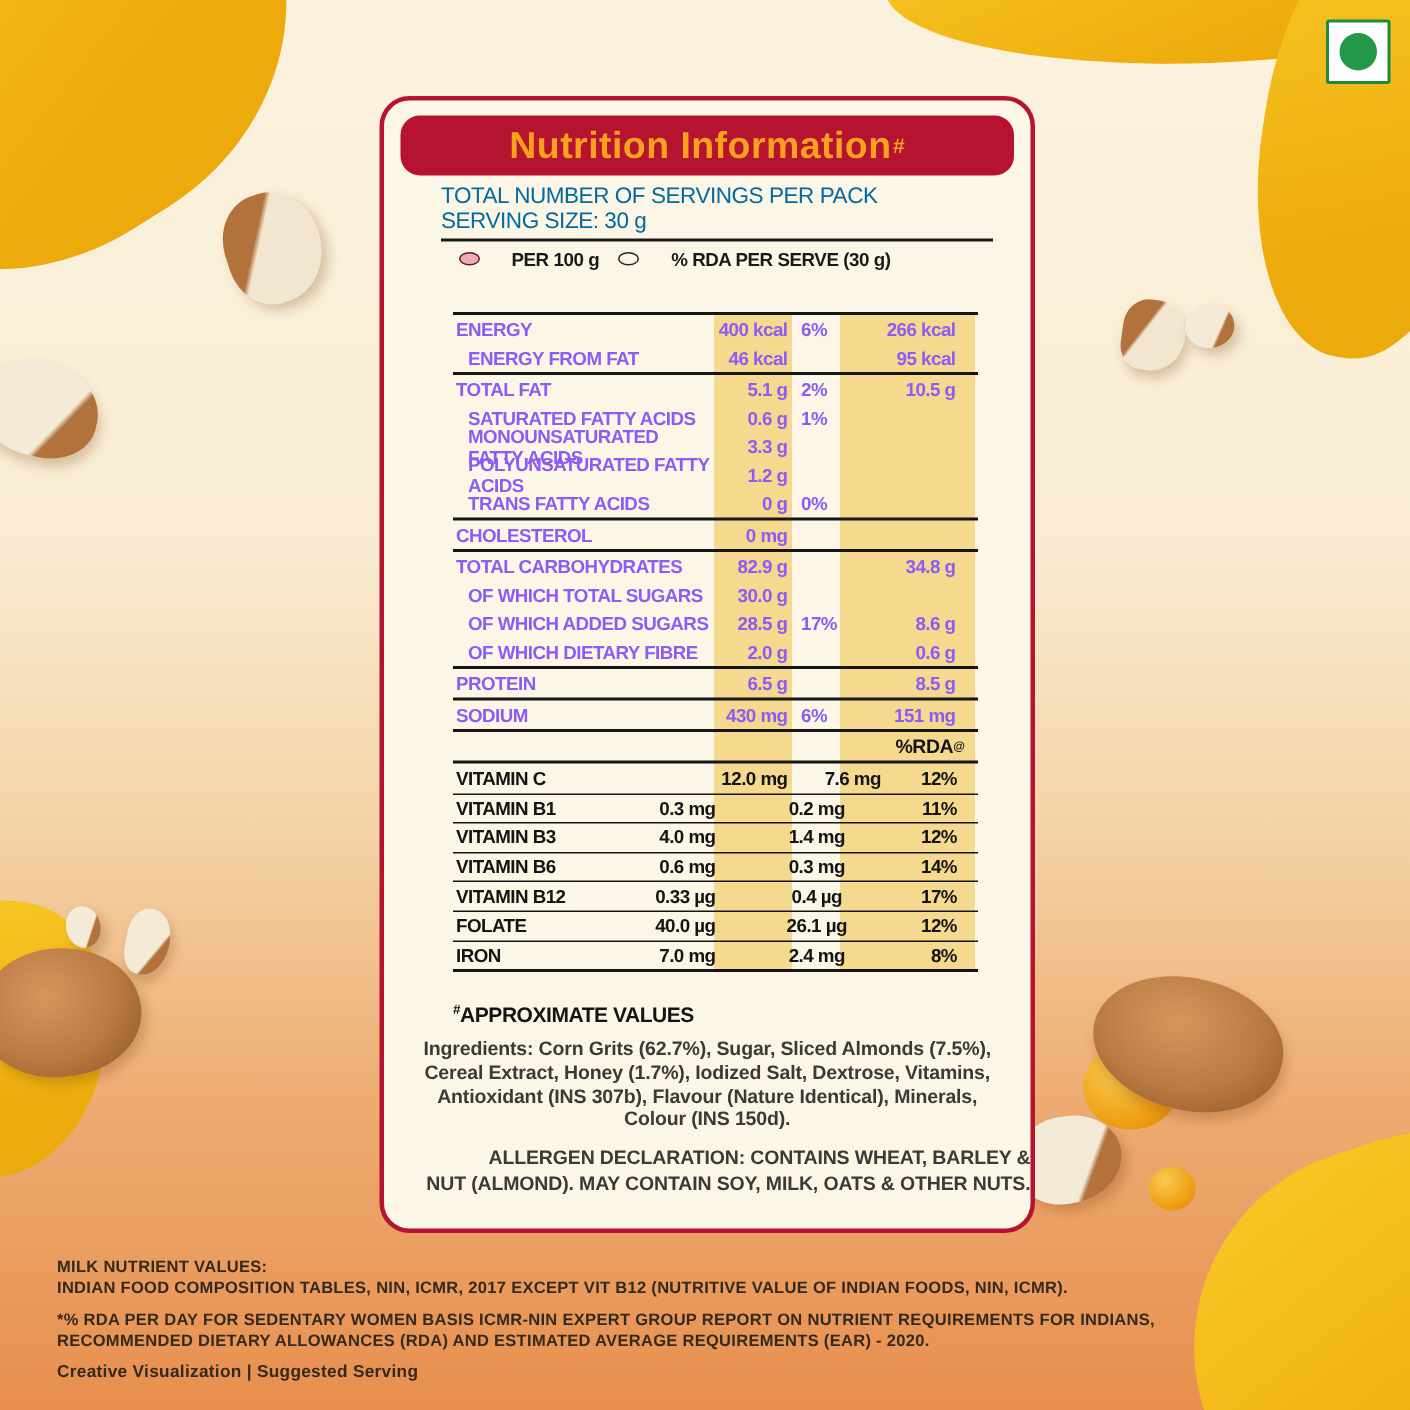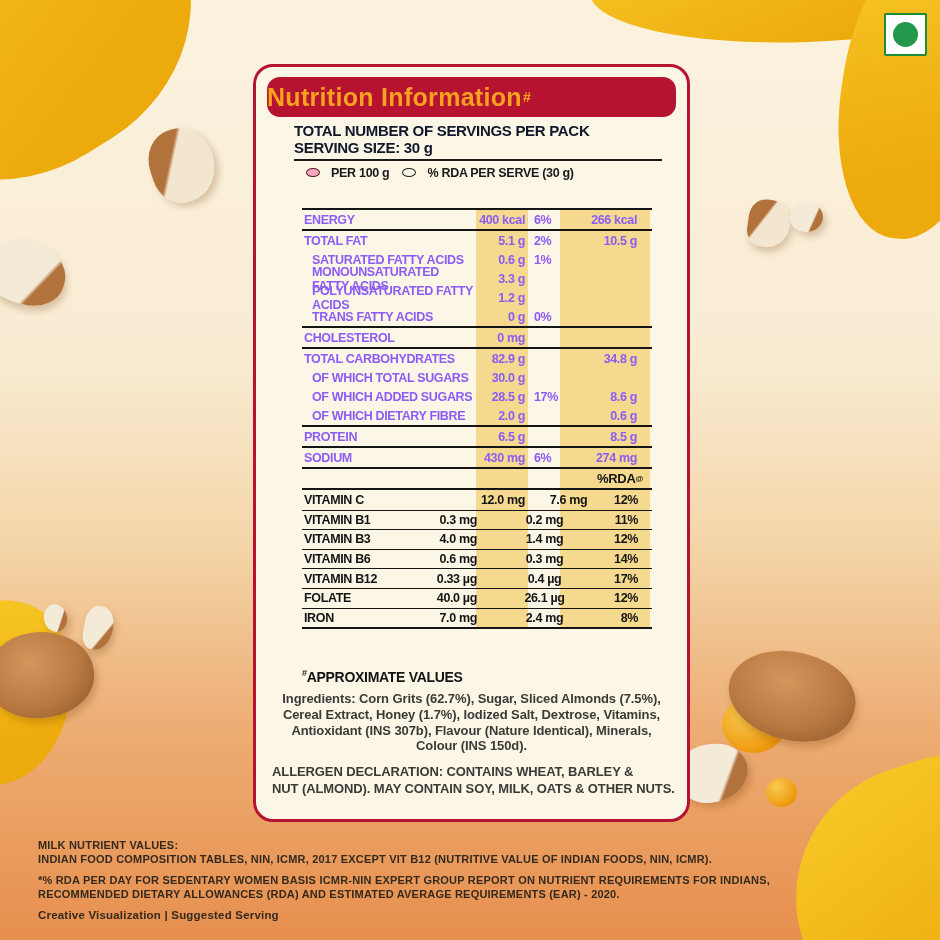--- a/index.html
+++ b/index.html
@@ -24,30 +24,30 @@
   .al-cut2 { background:linear-gradient(300deg,#B1723C 0% 30%,#F4EAD8 34% 100%); }
 
   .veg-mark { position:absolute; left:884px; top:13px; width:43px; height:43px; background:#fff;
     border:2.5px solid #1C8C3C; border-radius:2px; z-index:6; display:flex; align-items:center; justify-content:center; }
   .veg-mark .dot { width:25px; height:25px; border-radius:50%; background:#23984A; }
 
   
   .card { position:absolute; left:253px; top:64px; width:437px; height:758px; background:#FCF6E7;
     border:3px solid #B5132F; border-radius:20px; z-index:5; }
   .banner { position:absolute; left:11px; top:10px; right:11px; height:40px; background:#B5132F;
-    border-radius:13px; display:flex; align-items:center; 
+    border-radius:13px; display:flex; align-items:center; justify-content:center;
     color:#F6A21E; font-size:25px; font-weight:700; letter-spacing:.3px; }
   .banner sup { font-size:14px; margin-left:1px; }
 
-  .serving { position:absolute; left:38px; top:55px; font-size:15px; font-weight:700;
-    letter-spacing:-.3px; color:#0f172a; line-height:17px; }
+  .serving { position:absolute; left:38px; top:55px; font-size:15px; font-weight:400;
+    letter-spacing:-.3px; color:#0369a1; line-height:17px; }
   .rule-serving { position:absolute; left:38px; top:92px; width:368px; height:2px; background:#1a1a1a; }
 
   .legend { position:absolute; left:50px; top:99px; width:352px; display:flex; gap:13px; align-items:flex-start; }
-  .legend-item { display:flex; gap:11px; align-items:flex-start; font-size:12.5px; font-weight:700;
+  .legend-item { display:flex; gap:21px; align-items:flex-start; font-size:12.5px; font-weight:700;
     letter-spacing:-.3px; color:#191919; line-height:15px; }
   .oval { width:14px; height:9px; border-radius:50%; border:1.6px solid #222; background:#FCF6E7; margin-top:2px; flex:none; }
   .oval.pink { background:#F2A9BC; border-color:#5E1B25; }
 
   .table { position:absolute; left:46px; top:141px; width:350px; }
   .band { position:absolute; top:0; bottom:0; background:#F5D98F; z-index:0; }
   .band1 { left:174px; width:52px; }
   .band2 { left:258px; width:90px; }
   .tbody { position:relative; z-index:1; border-top:2.5px solid #151515; }
   .tgroup { border-bottom:2px solid #151515; }
@@ -65,21 +65,21 @@
   .vrow + .vrow { border-top:1.6px solid #151515;gap:24px; }
   .vrow .lbl { flex:1; padding-left:2px; }
   .vrow .v1 { width:52px; text-align:right; padding-right:5px; }
   .vrow .v2 { width:77px; text-align:center; }
   .vrow .v3 { width:45px; text-align:right; padding-right:14px; }
 
   .approx { position:absolute; left:46px; top:601px; font-size:14px; font-weight:700; letter-spacing:-.3px; color:#141414; }
   .approx sup { font-size:9px; }
   .ingredients { position:absolute; left:0; right:0; top:624px; text-align:center;
     font-size:13px; font-weight:600; color:#3B3A36; line-height:15.8px; letter-spacing:-.1px; }
-  .allergen { position:absolute; left:0; right:0; top:697px; text-align:left;
+  .allergen { position:absolute; left:0; right:0; top:697px; text-align:right;
     font-size:13px; font-weight:700; color:#3B3A36; line-height:16.5px; letter-spacing:-.1px;margin-left:16px; }
   .ingredients .line, .allergen .line { white-space:nowrap; }
 
   .footer { position:absolute; left:38px; top:839px; z-index:5; color:#33291D; }
   .footer .line { font-size:11px; font-weight:600; letter-spacing:.2px; line-height:13.5px; }
   .footer .gap { height:8px; }
   .footer .disclaimer { margin-top:8px; font-size:11.5px; font-weight:600; letter-spacing:.2px; }
 </style>
 </head>
 <body>
@@ -141,20 +141,26 @@
       <div class="band band2"></div>
       <div class="tbody">
         <div id="main-groups">
             <div class="tgroup">
               <div class="trow main">
                 <span class="lbl">ENERGY</span>
                 <span class="c1">400 kcal</span>
                 <span class="c2">6%</span>
                 <span class="c3">266 kcal</span>
               </div>
+              <div class="trow sub">
+                <span class="lbl">ENERGY FROM FAT</span>
+                <span class="c1">46 kcal</span>
+                <span class="c2"></span>
+                <span class="c3">95 kcal</span>
+              </div>
             </div>
             <div class="tgroup">
               <div class="trow main">
                 <span class="lbl">TOTAL FAT</span>
                 <span class="c1">5.1 g</span>
                 <span class="c2">2%</span>
                 <span class="c3">10.5 g</span>
               </div>
               <div class="trow sub">
                 <span class="lbl">SATURATED FATTY ACIDS</span>
@@ -221,21 +227,21 @@
                 <span class="c1">6.5 g</span>
                 <span class="c2"></span>
                 <span class="c3">8.5 g</span>
               </div>
             </div>
             <div class="tgroup">
               <div class="trow main">
                 <span class="lbl">SODIUM</span>
                 <span class="c1">430 mg</span>
                 <span class="c2">6%</span>
-                <span class="c3">274 mg</span>
+                <span class="c3">151 mg</span>
               </div>
             </div>
           </div>
         <div class="rda-head">
           <span>%RDA</span>
             <sup>@</sup>
         </div>
         <div class="vits" id="vitamin-rows">
             <div class="vrow">
               <span class="lbl">VITAMIN C</span>

